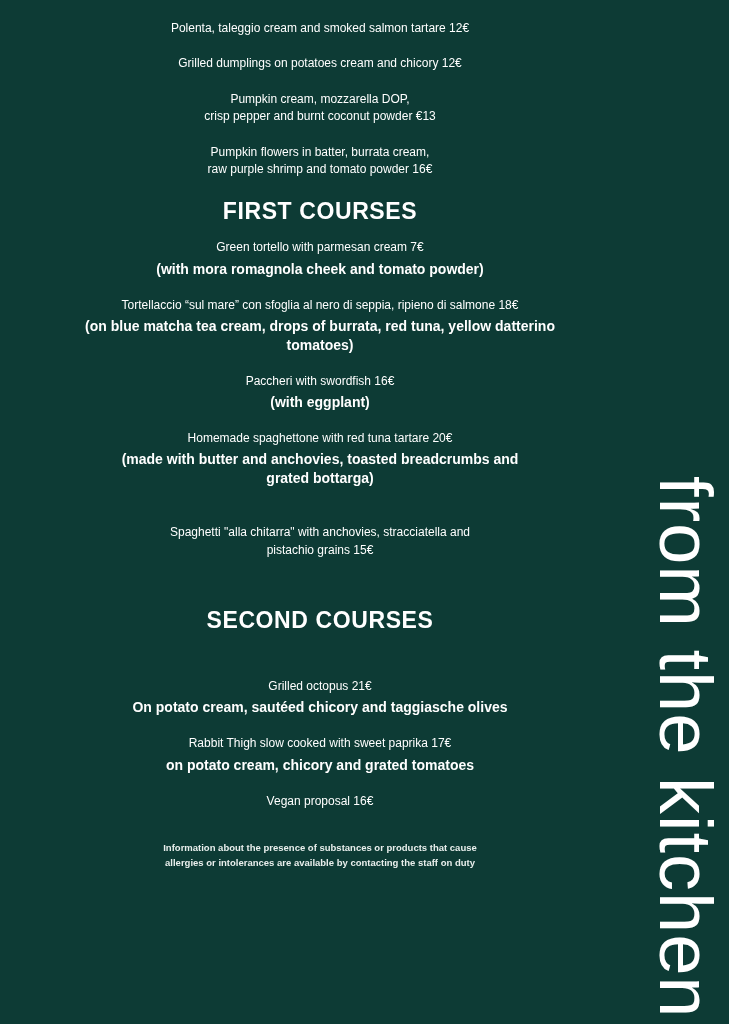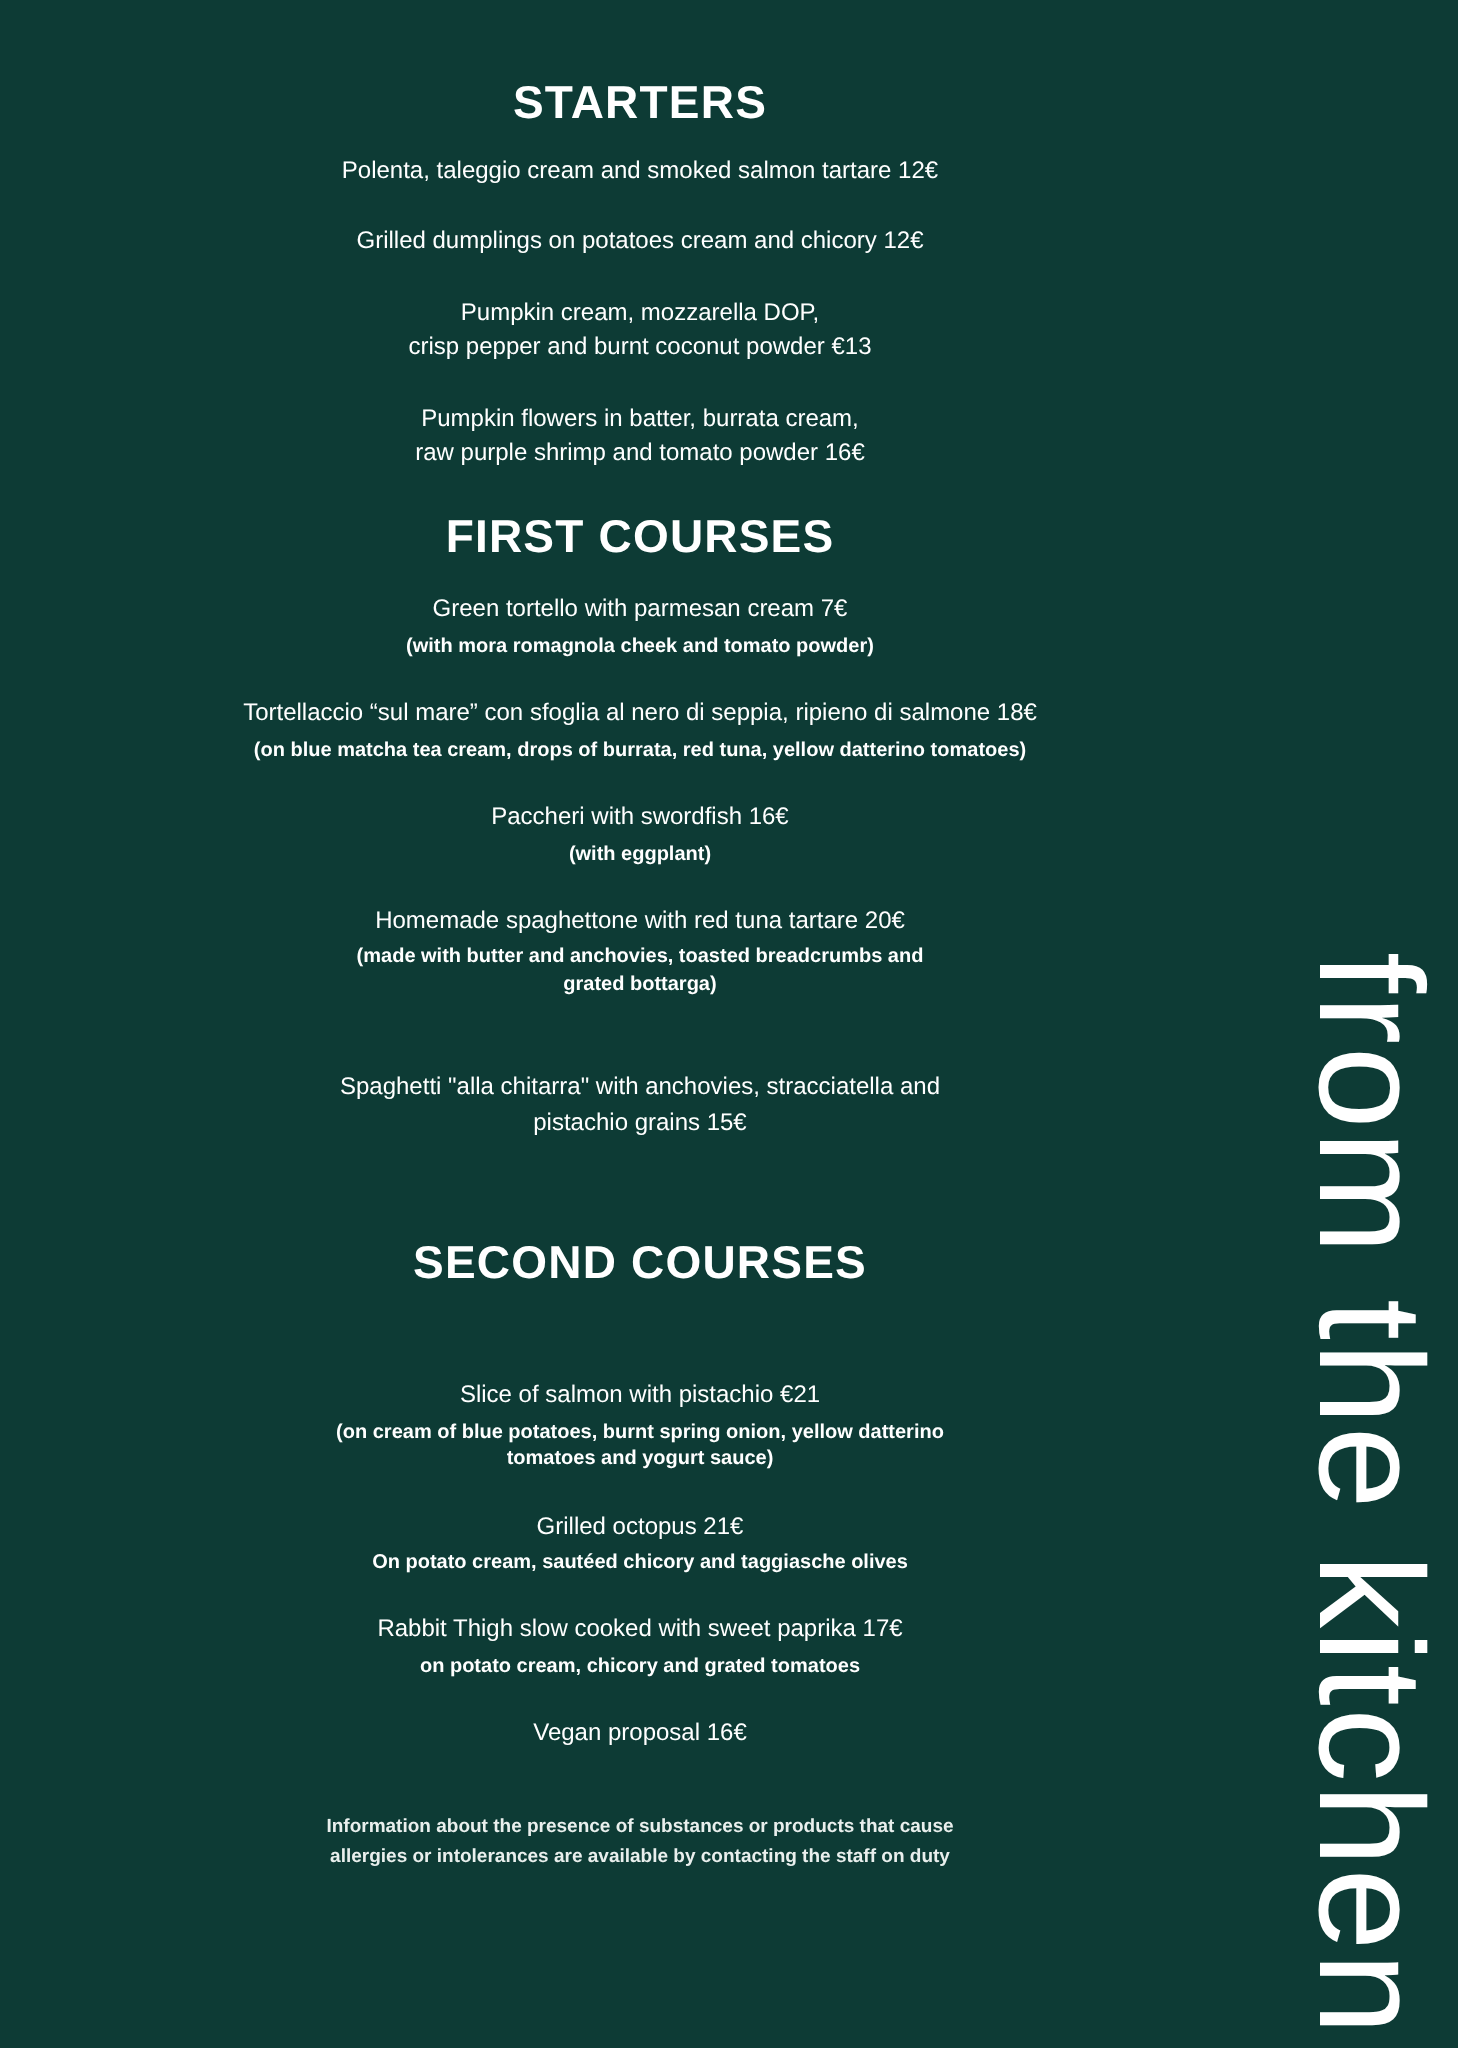--- a/index.html
+++ b/index.html
@@ -46,21 +46,21 @@
     margin: 0 0 18px 0;
   }
   .dish-name {
     font-size: 12px;
     font-weight: normal;
     line-height: 1.45;
     padding: 0 40px;
   }
   .dish-name.wide { padding: 0 10px; }
   .dish-note {
-    font-size: 10px;
+    font-size: 14px;
     font-weight: bold;
     line-height: 1.35;
     margin-top: 3px;
     padding: 0 30px;
   }
   .spacer-lg { height: 18px; }
 
   .footer {
     margin-top: 30px;
     font-size: 9.5px;
@@ -92,21 +92,20 @@
     transform: translateX(2px);
   }
 </style>
 </head>
 <body>
 
 <div class="menu-page">
 
   <div class="content">
 
-    <div class="section-title starters">STARTERS</div>
 
     <div class="dish">
       <div class="dish-name">Polenta, taleggio cream and smoked salmon tartare 12€</div>
     </div>
     <div class="dish">
       <div class="dish-name">Grilled dumplings on potatoes cream and chicory 12€</div>
     </div>
     <div class="dish">
       <div class="dish-name">Pumpkin cream, mozzarella DOP,<br>crisp pepper and burnt coconut powder €13</div>
     </div>
@@ -133,24 +132,20 @@
       <div class="dish-note">(made with butter and anchovies, toasted breadcrumbs and<br>grated bottarga)</div>
     </div>
     <div class="spacer-lg"></div>
     <div class="dish">
       <div class="dish-name">Spaghetti "alla chitarra" with anchovies, stracciatella and<br>pistachio grains 15€</div>
     </div>
 
     <div class="section-title second">SECOND COURSES</div>
 
     <div class="dish">
-      <div class="dish-name">Slice of salmon with pistachio €21</div>
-      <div class="dish-note">(on cream of blue potatoes, burnt spring onion, yellow datterino<br>tomatoes and yogurt sauce)</div>
-    </div>
-    <div class="dish">
       <div class="dish-name">Grilled octopus  21€</div>
       <div class="dish-note">On potato cream, sautéed chicory and taggiasche olives</div>
     </div>
     <div class="dish">
       <div class="dish-name">Rabbit Thigh slow cooked with sweet paprika  17€</div>
       <div class="dish-note">on potato cream, chicory and grated tomatoes</div>
     </div>
     <div class="dish">
       <div class="dish-name">Vegan proposal 16€</div>
     </div>

